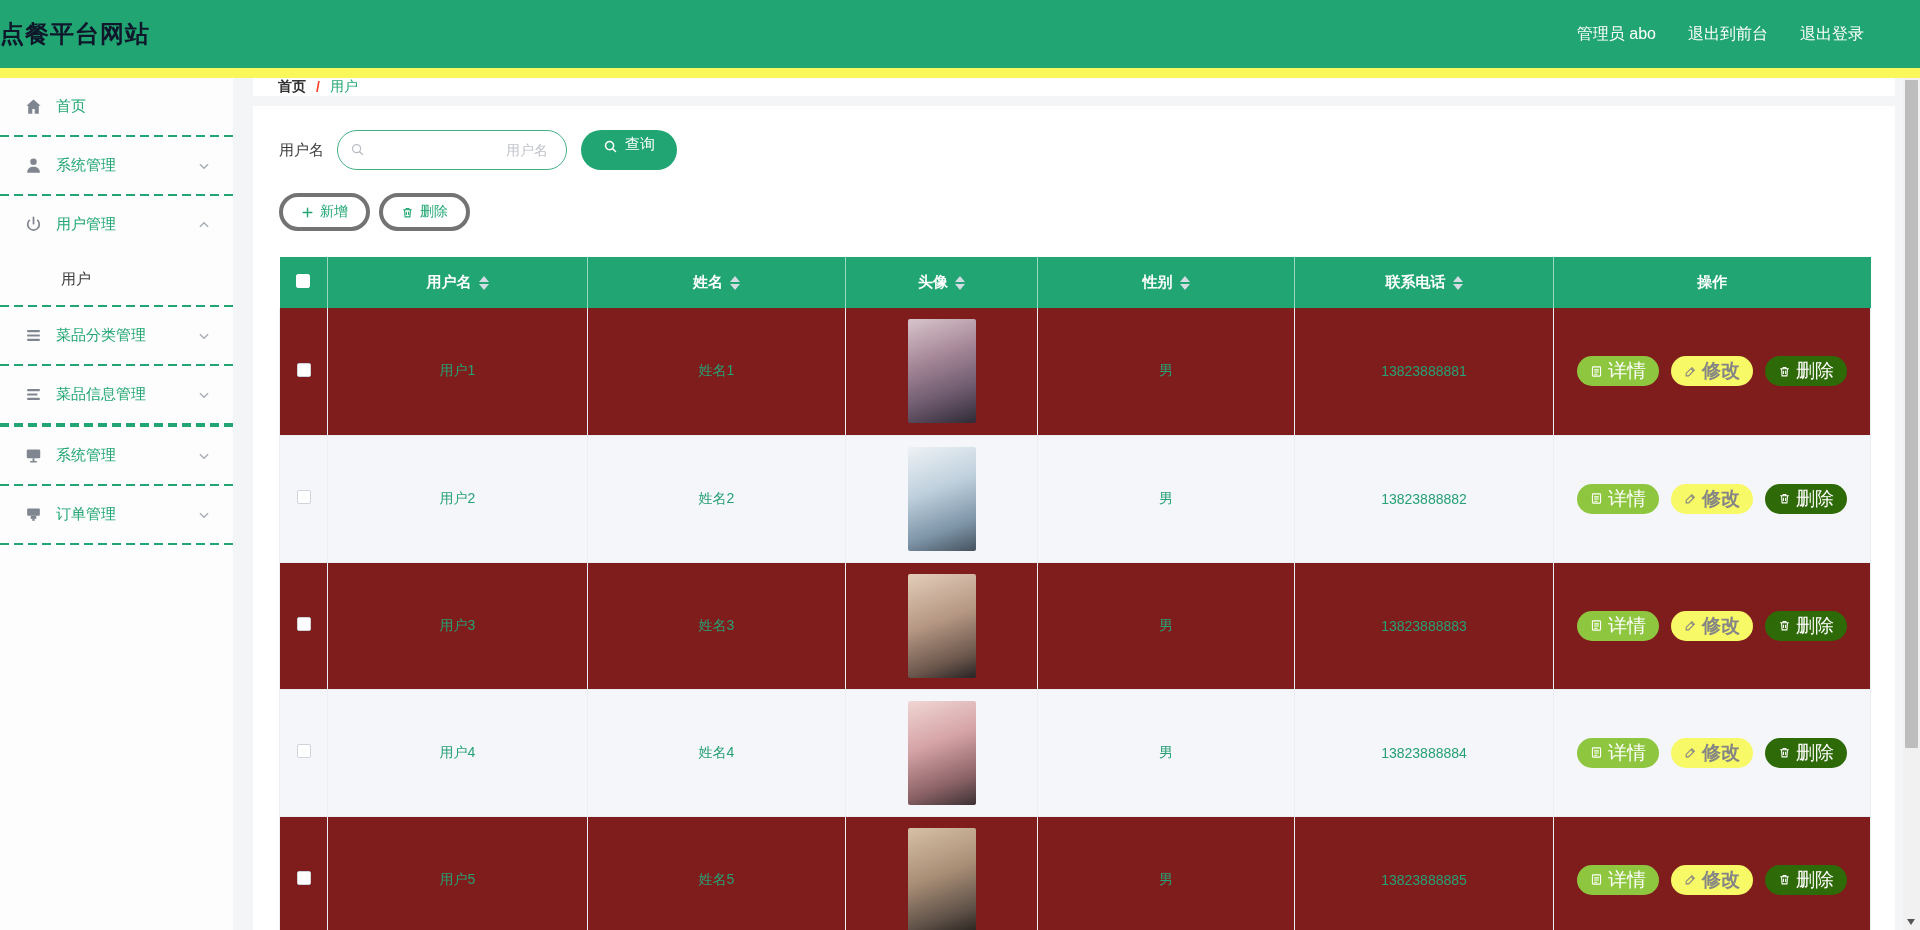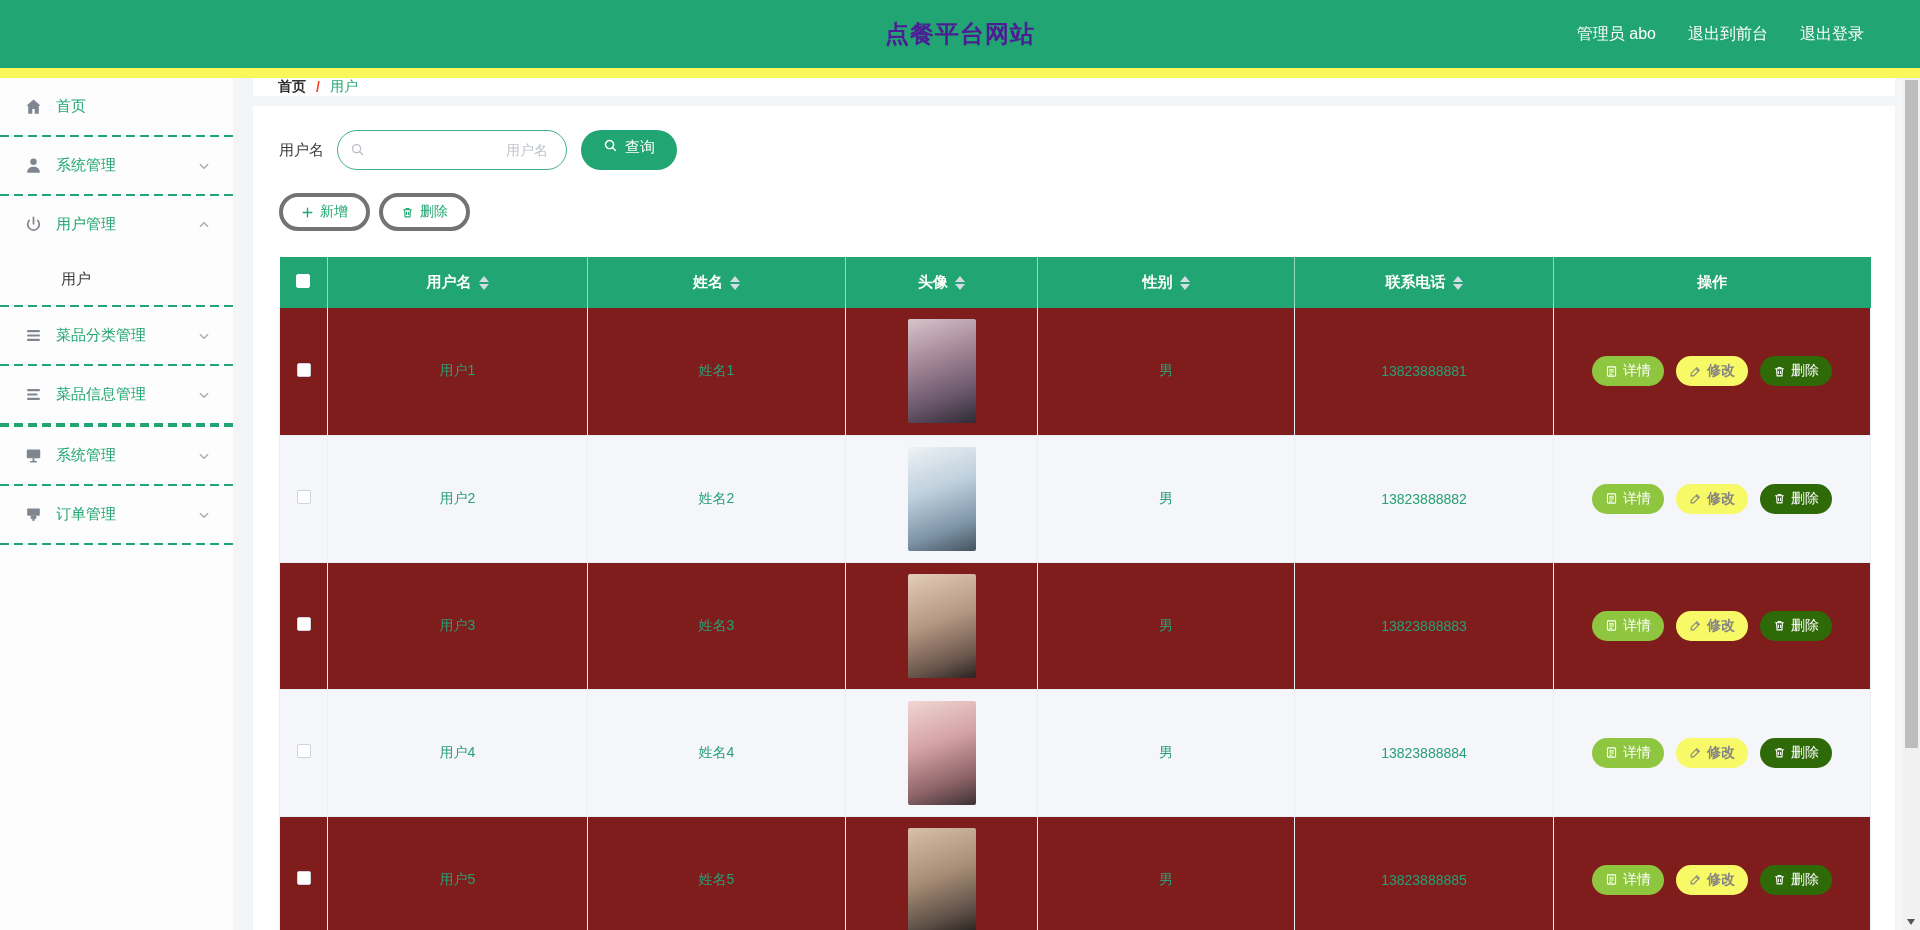--- a/index.html
+++ b/index.html
@@ -1,21 +1,21 @@
 <!DOCTYPE html>
 <html><head>
 <meta charset="utf-8">
 <style>
   * { margin:0; padding:0; box-sizing:border-box; }
   html,body { width:1920px; height:930px; overflow:hidden; }
   body { font-family:"Liberation Sans","DejaVu Sans",sans-serif; background:#f4f5f7; color:#333; }
 
   
   .app-header { position:relative; height:68px; background:#21a673; display:flex; align-items:center; }
-  .app-title { position:absolute; left:0; right:0; text-align:center; color:#4c1d95; font-size:24px; font-weight:bold; letter-spacing:1px; }
+  .app-title { position:absolute; left:0; right:0; text-align:left; color:#0f172a; font-size:24px; font-weight:bold; letter-spacing:1px; }
   .header-nav { margin-left:auto; display:flex; gap:32px; padding-right:56px; z-index:2;align-items:center; }
   .header-nav span { color:#fff; font-size:16px; cursor:pointer; }
   .accent-bar { height:10px; background:#faf75b; }
 
   
   .layout { display:flex; height:852px; }
   aside { width:233px; background:#fdfdfd; flex:none; }
   .side-item { height:57px; display:flex; align-items:center; padding:0 22px 0 24px; cursor:pointer; }
   .side-item .icn { width:19px; height:19px; margin-right:13px; flex:none; }
   .side-item .lbl { color:#21a673; font-size:15px; }
@@ -32,22 +32,22 @@
   .panel { background:#fff; margin-top:10px; flex:1; padding:24px 24px 0 26px; }
 
   
   .search-row { display:flex; align-items:center; }
   .search-label { font-size:15px; color:#3c3c3c; margin-right:13px; }
   .search-box { position:relative; width:230px; height:40px; }
   .search-box input { width:100%; height:100%; border:1px solid #43b083; border-radius:20px; outline:none;
       padding:0 18px 0 36px; text-align:right; font-size:14px; color:#333; background:#fff; }
   .search-box input::placeholder { color:#bfc3cb; }
   .search-box .in-icn { position:absolute; left:13px; top:12px; width:15px; height:15px; }
-  .btn-query { margin-left:14px; height:40px; padding:8px 22px; border:none; border-radius:20px; background:#21a673;
-      color:#fff; font-size:15px; display:inline-flex; align-items:flex-start; gap:7px; cursor:pointer; }
+  .btn-query { margin-left:14px; height:40px; padding:16px 22px; border:none; border-radius:20px; background:#21a673;
+      color:#fff; font-size:15px; display:inline-flex; align-items:flex-end; gap:7px; cursor:pointer; }
 
   
   .toolbar { margin-top:23px; display:flex; gap:9px; }
   .btn-outline { height:38px; padding:0 18px; background:#fff; border:4px solid #737373; border-radius:19px;
       color:#21a673; font-size:14px; display:inline-flex; align-items:center; gap:6px; cursor:pointer; }
 
   
   table { margin-top:26px; width:100%; border-collapse:collapse; table-layout:fixed; }
   thead th { background:#21a673; height:51px; color:#fff; font-size:15px; font-weight:bold; text-align:center;
       border-right:1px solid rgba(255,255,255,.55); cursor:pointer; }
@@ -63,21 +63,21 @@
   .checkbox { display:inline-block; width:14px; height:14px; background:#fff; border:1px solid #d0d3db; border-radius:2px; cursor:pointer; }
   thead .checkbox { border-color:#fff; }
 
   .avatar { width:68px; height:104px; margin:0 auto; border-radius:2px; }
   .av1 { background:linear-gradient(160deg,#d8c4cb 0%,#a98b9b 35%,#6e5a6e 70%,#2f2b36 100%); }
   .av2 { background:linear-gradient(160deg,#eef2f5 0%,#bfd0dd 40%,#7e95a8 75%,#45525e 100%); }
   .av3 { background:linear-gradient(160deg,#e3cdb9 0%,#b59783 45%,#6b564c 80%,#272323 100%); }
   .av4 { background:linear-gradient(160deg,#f0d6d4 0%,#d5a3a6 40%,#8e6468 75%,#3c3134 100%); }
   .av5 { background:linear-gradient(160deg,#d6c0a6 0%,#a98e76 45%,#5f5148 80%,#29241f 100%); }
 
-  .act-btn { height:30px; padding:0 13px; border:none; border-radius:15px; font-size:14px;
+  .act-btn { height:30px; padding:0 13px; border:none; border-radius:15px; font-size:19px;
       display:inline-flex; align-items:center; gap:5px; margin:0 4px; cursor:pointer; }
   .act-detail { background:#8fc640; color:#fff; }
   .act-edit { background:#f8f966; color:#858585;font-weight:bold; }
   .act-del { background:#2f6a08; color:#fff; }
 
   
   .scrollbar { position:fixed; top:78px; right:0; width:17px; height:852px; background:#f1f1f1; }
   .scroll-thumb { position:absolute; top:2px; left:2px; width:13px; height:668px; background:#bdbdbd; border-radius:1px; cursor:grab; }
   .scroll-arrow { position:absolute; bottom:5px; left:4px; width:0; height:0;
       border-left:4px solid transparent; border-right:4px solid transparent; border-top:6px solid #555; cursor:pointer; }

